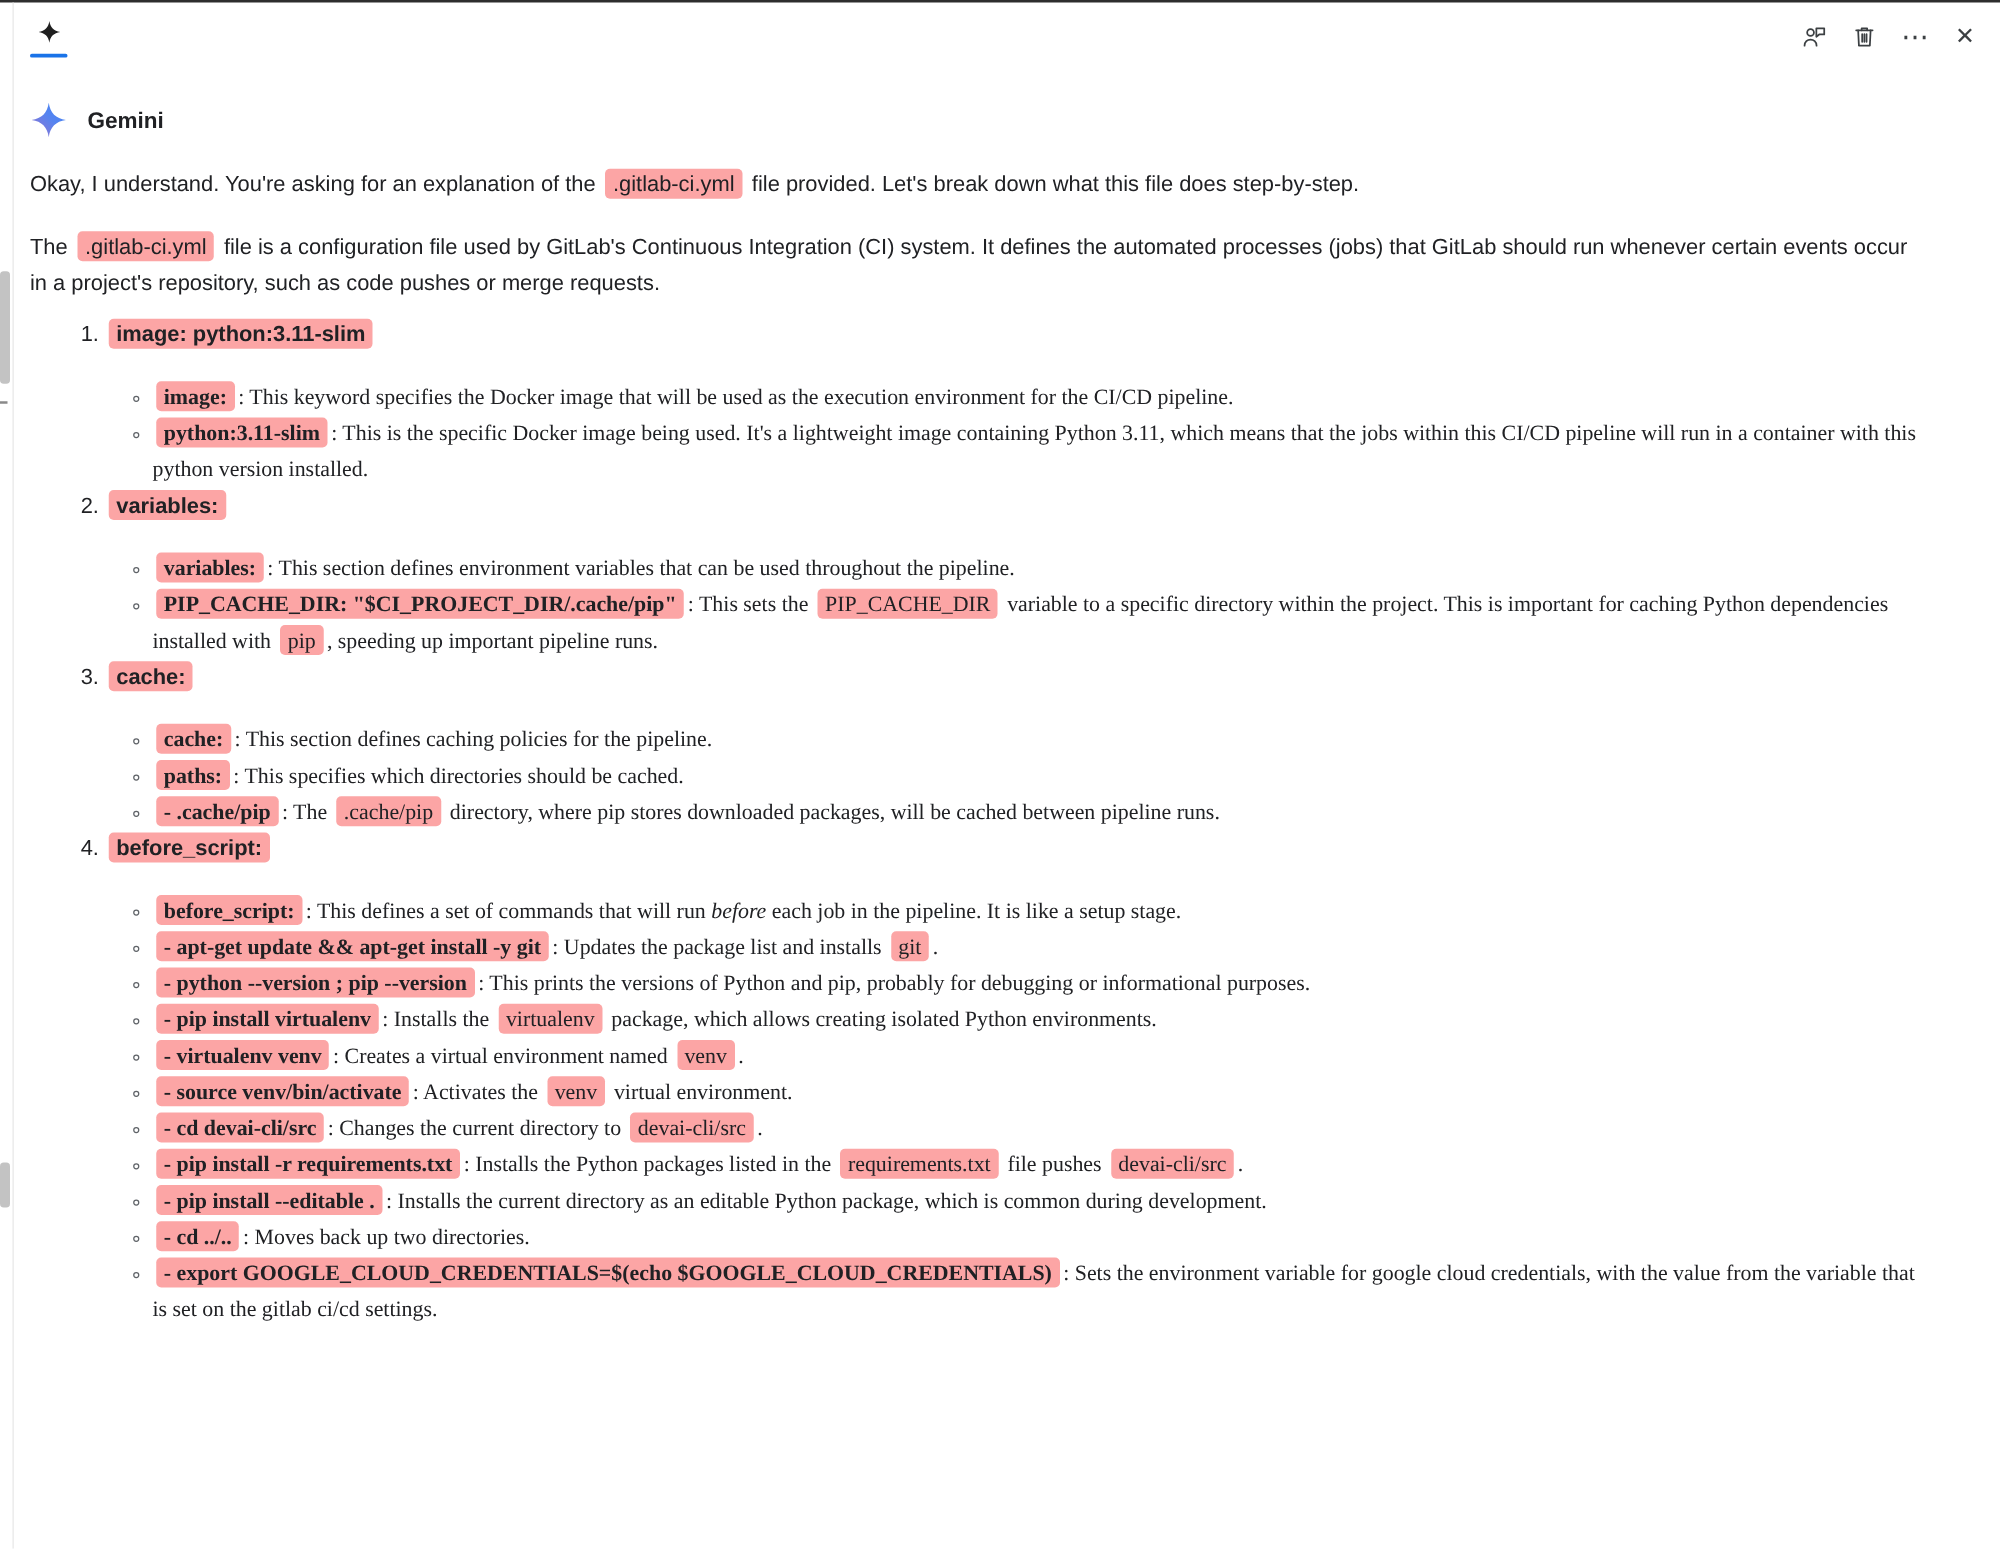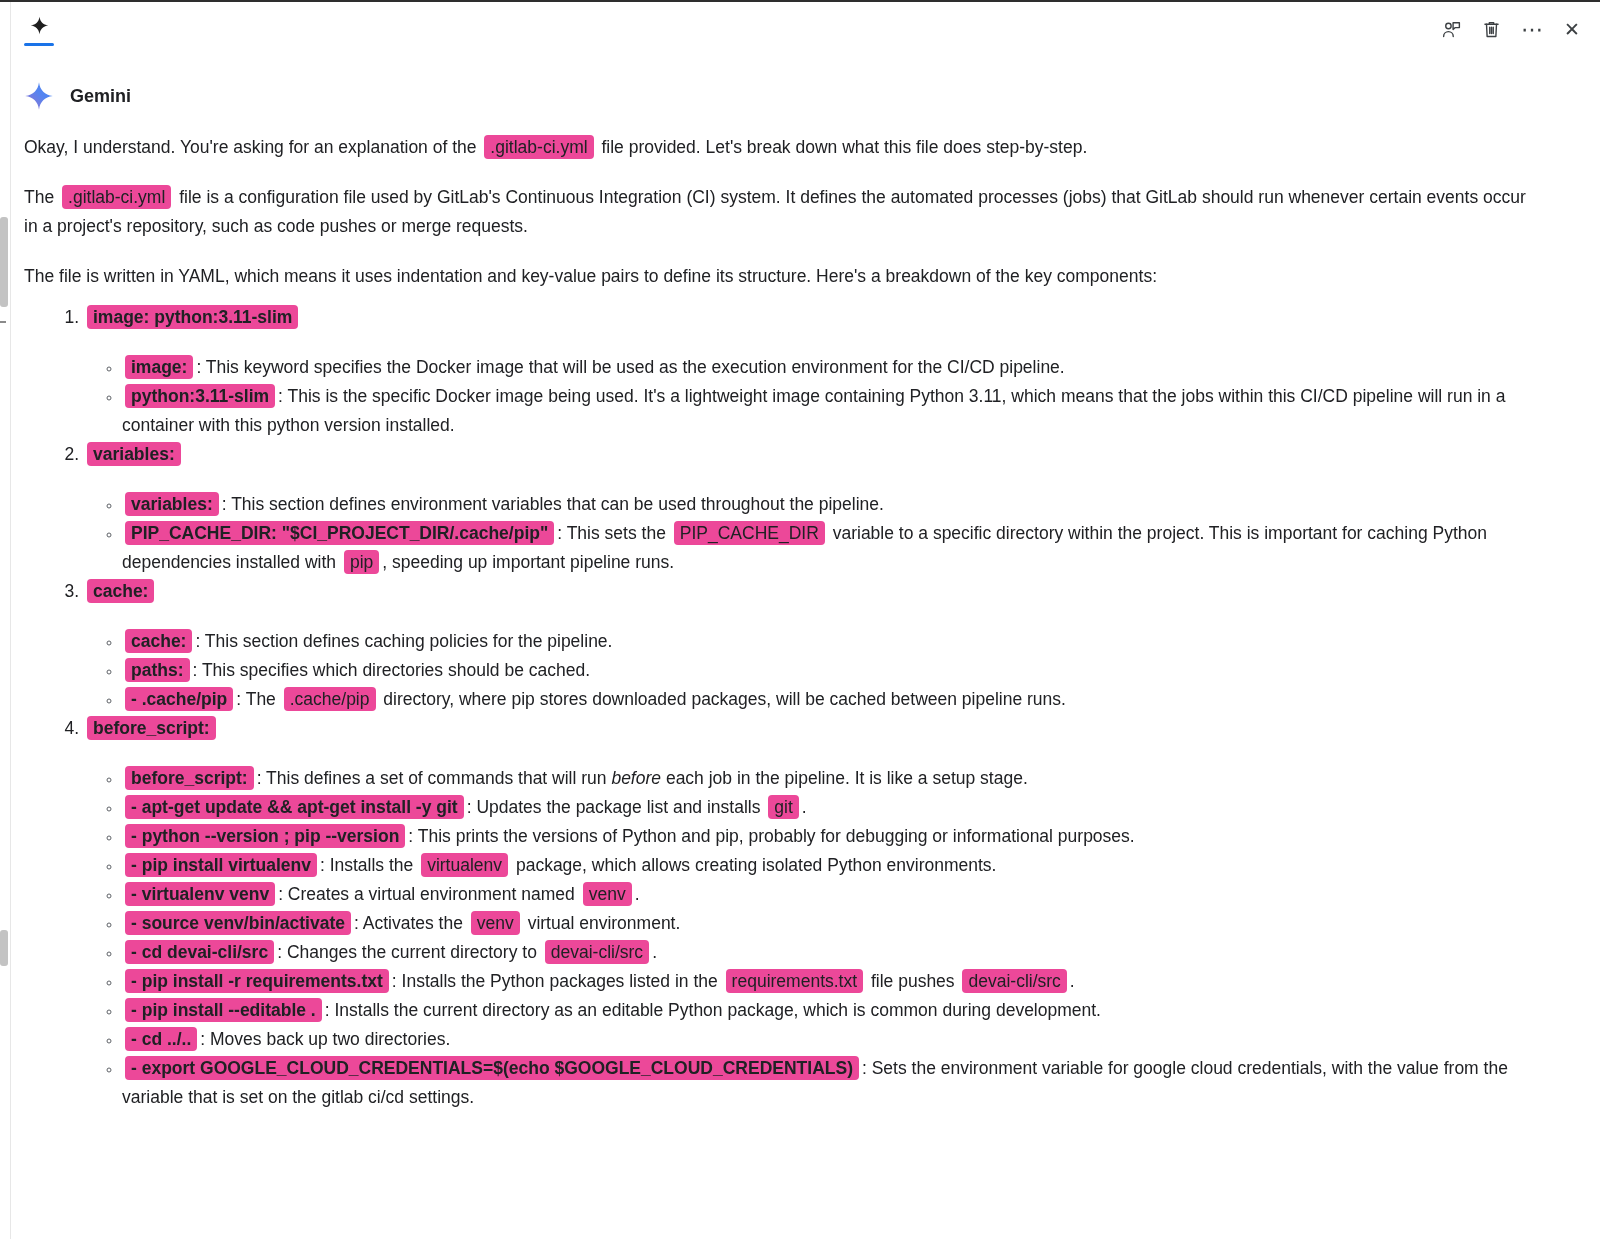--- a/index.html
+++ b/index.html
@@ -30,31 +30,31 @@
   .xclose{font-size:19px;line-height:16px;cursor:pointer;color:#3c4043;}
 
   main{padding:24px 62px 0 24px;position:relative;z-index:1;}
   .gemini-row{display:flex;align-items:center;gap:16px;height:32px;}
   .gemini-row svg{width:30px;height:30px;display:block;}
   .gname{font-weight:bold;font-size:18px;}
 
   p,h3{margin:21px 0 0;line-height:29px;}
   h3{font-size:17.5px;font-weight:bold;}
   .chip{
-    background:#ec4899;border-radius:4px;padding:0 6px;margin:0 3px;
+    background:#fca5a5;border-radius:4px;padding:0 6px;margin:0 3px;
     display:inline-block;line-height:24px;white-space:nowrap;
   }
   .chip.b{font-weight:bold;}
   em{font-style:italic;}
 
   ol{margin:12px 0 0;padding-left:60px;}
   ol>li{line-height:29px;}
   ol>li::marker{color:#202124;}
   ol>li>ul{list-style:circle;margin:21px 0 0;padding-left:38px;}
-  ol>li>ul>li{line-height:29px;}
+  ol>li>ul>li{line-height:29px;font-family:Liberation Serif, serif;}
   ol>li>ul>li::marker{color:#5f6368;font-size:13px;}
 </style>
 </head>
 <body>
 
 <div class="topline"></div>
 <div class="vline"></div>
 <div class="rail-thumb t1"></div>
 <div class="rail-mark"></div>
 <div class="rail-thumb t2"></div>
@@ -105,21 +105,20 @@
     </span>
     <span class="gname">Gemini</span>
   </div>
 
   <p><span>Okay, I understand. You're asking for an explanation of the </span><span class="chip">.gitlab-ci.yml</span><span> file provided. Let's break down what this file does step-by-step.</span></p>
 
 
   <p><span>The </span><span class="chip">.gitlab-ci.yml</span><span> file is a configuration file used by GitLab's Continuous Integration (CI) system. It defines the automated processes (jobs) that GitLab should run whenever certain events occur in a project's repository, such as code pushes or merge requests.</span></p>
 
 
-  <p>The file is written in YAML, which means it uses indentation and key-value pairs to define its structure. Here's a breakdown of the key components:</p>
 
   <ol>
       <li><span class="chip b">image: python:3.11-slim</span><ul>
           <li><span class="chip b">image:</span><span>: This keyword specifies the Docker image that will be used as the execution environment for the CI/CD pipeline.</span></li>
           <li><span class="chip b">python:3.11-slim</span><span>: This is the specific Docker image being used. It's a lightweight image containing Python 3.11, which means that the jobs within this CI/CD pipeline will run in a container with this python version installed.</span></li>
         </ul></li>
       <li><span class="chip b">variables:</span><ul>
           <li><span class="chip b">variables:</span><span>: This section defines environment variables that can be used throughout the pipeline.</span></li>
           <li><span class="chip b">PIP_CACHE_DIR: "$CI_PROJECT_DIR/.cache/pip"</span><span>: This sets the </span><span class="chip">PIP_CACHE_DIR</span><span> variable to a specific directory within the project. This is important for caching Python dependencies installed with </span><span class="chip">pip</span><span>, speeding up important pipeline runs.</span></li>
         </ul></li>

